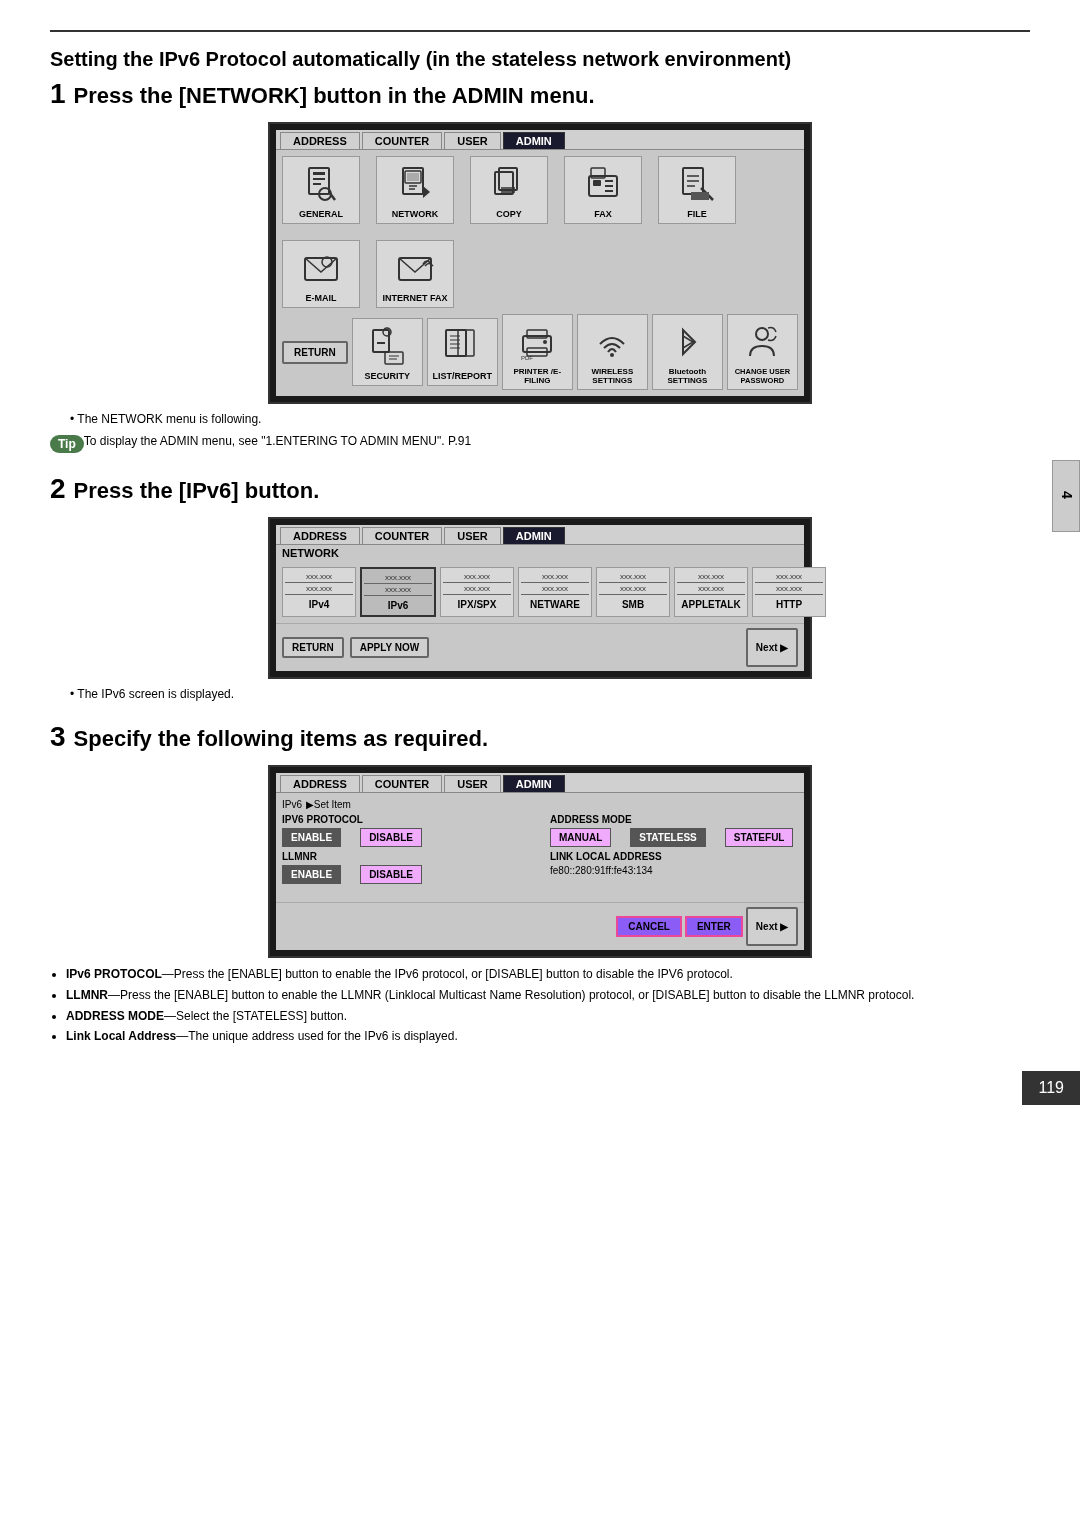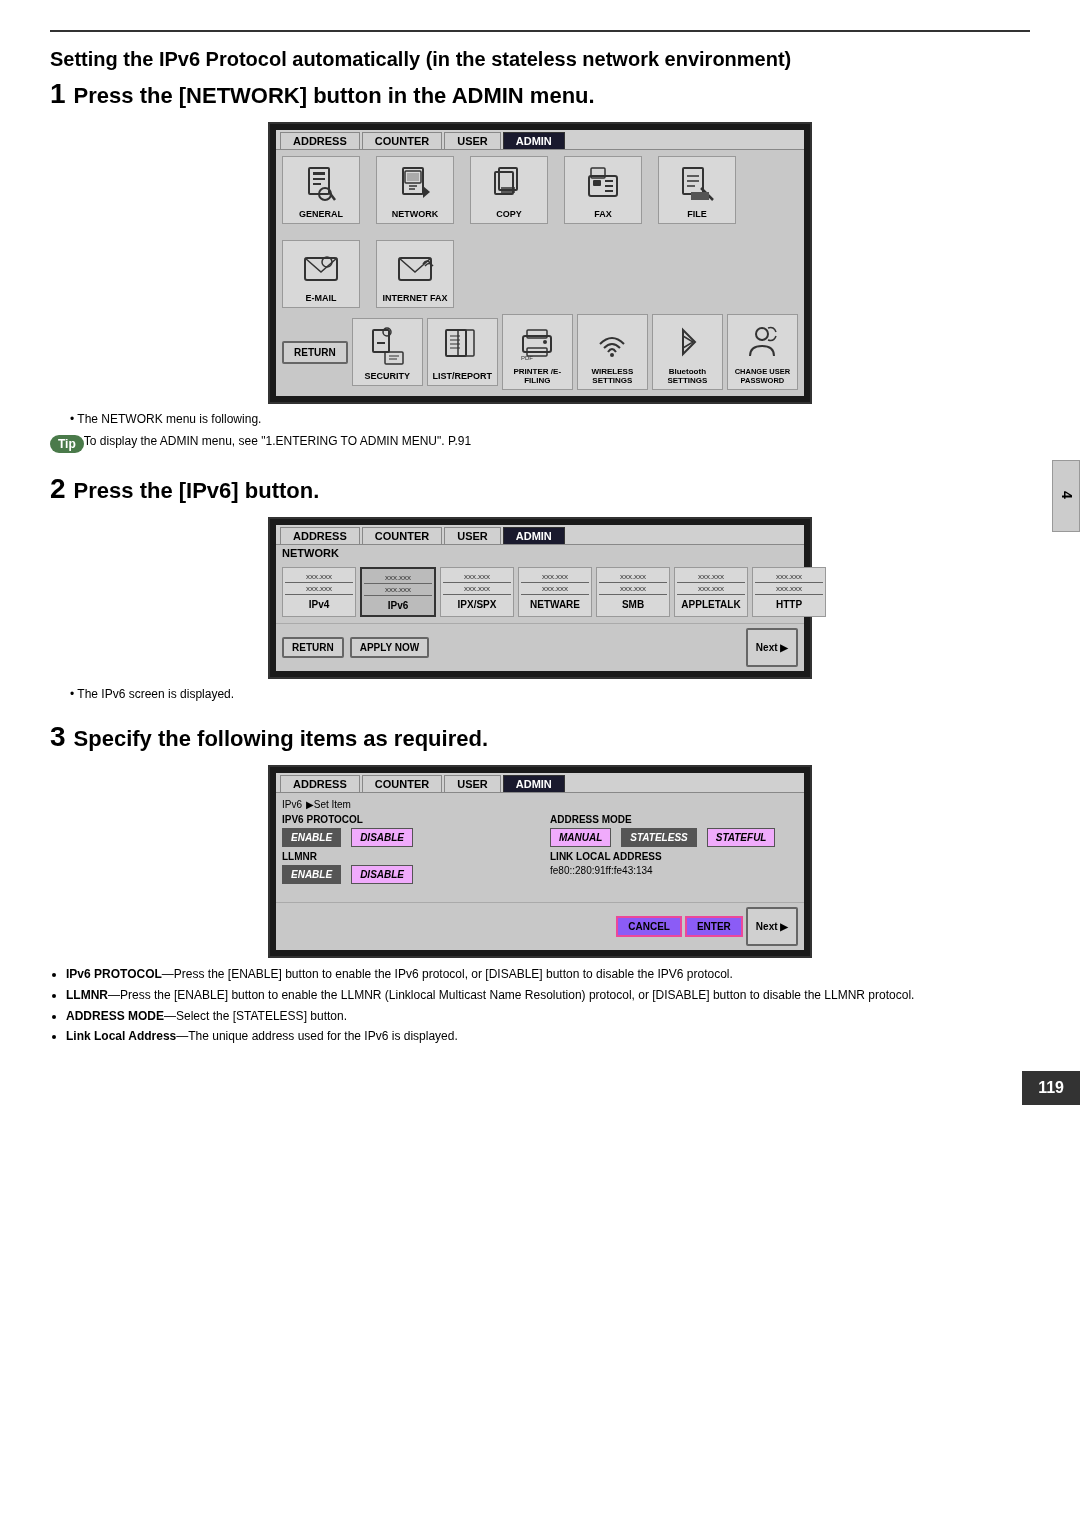--- a/index.html
+++ b/index.html
@@ -262,23 +262,22 @@
     .settings-section-label {
       font-size: 10px;
       font-weight: bold;
       color: #000;
       margin-bottom: 3px;
       text-transform: uppercase;
     }
 
     .toggle-group {
       display: flex;
-      gap: 10px;
+      gap: 19px;
       margin-bottom: 4px;
-      font-style: italic;
     }
 
     .toggle-btn {
       border: 1px solid #555;
       background: #f0abfc;
       padding: 3px 8px;
       font-size: 10px;
       font-weight: bold;
     }
 
@@ -337,21 +336,21 @@
     }
 
     
     .page-number-badge {
       position: absolute;
       bottom: 20px;
       right: 0;
       background: #333;
       color: #fff;
       font-size: 16px;
-      font-weight: bold;
+      font-weight: normal;
       padding: 8px 16px;
       min-width: 50px;
       text-align: center;
     }
 
     
     .right-tab {
       position: absolute;
       right: 0;
       top: 500px;

